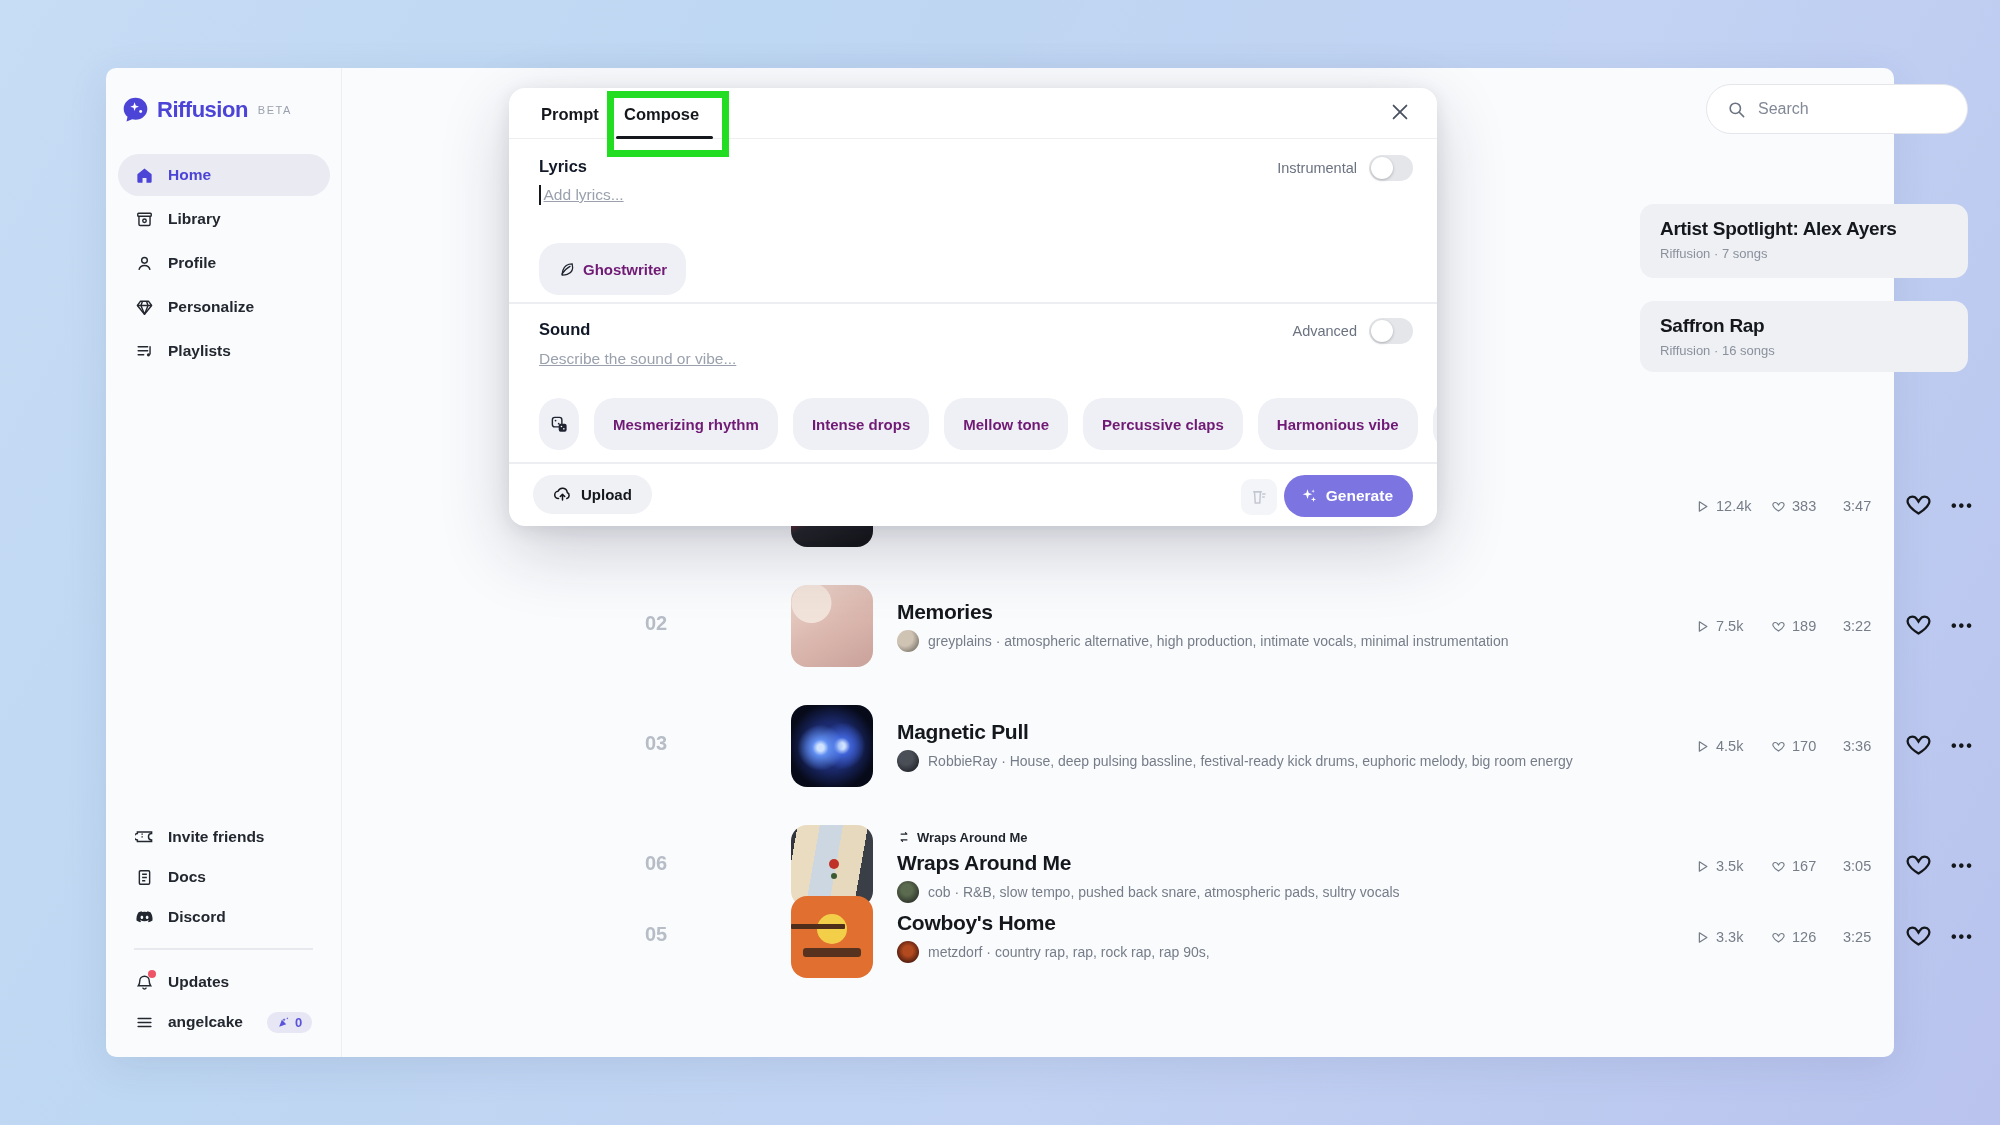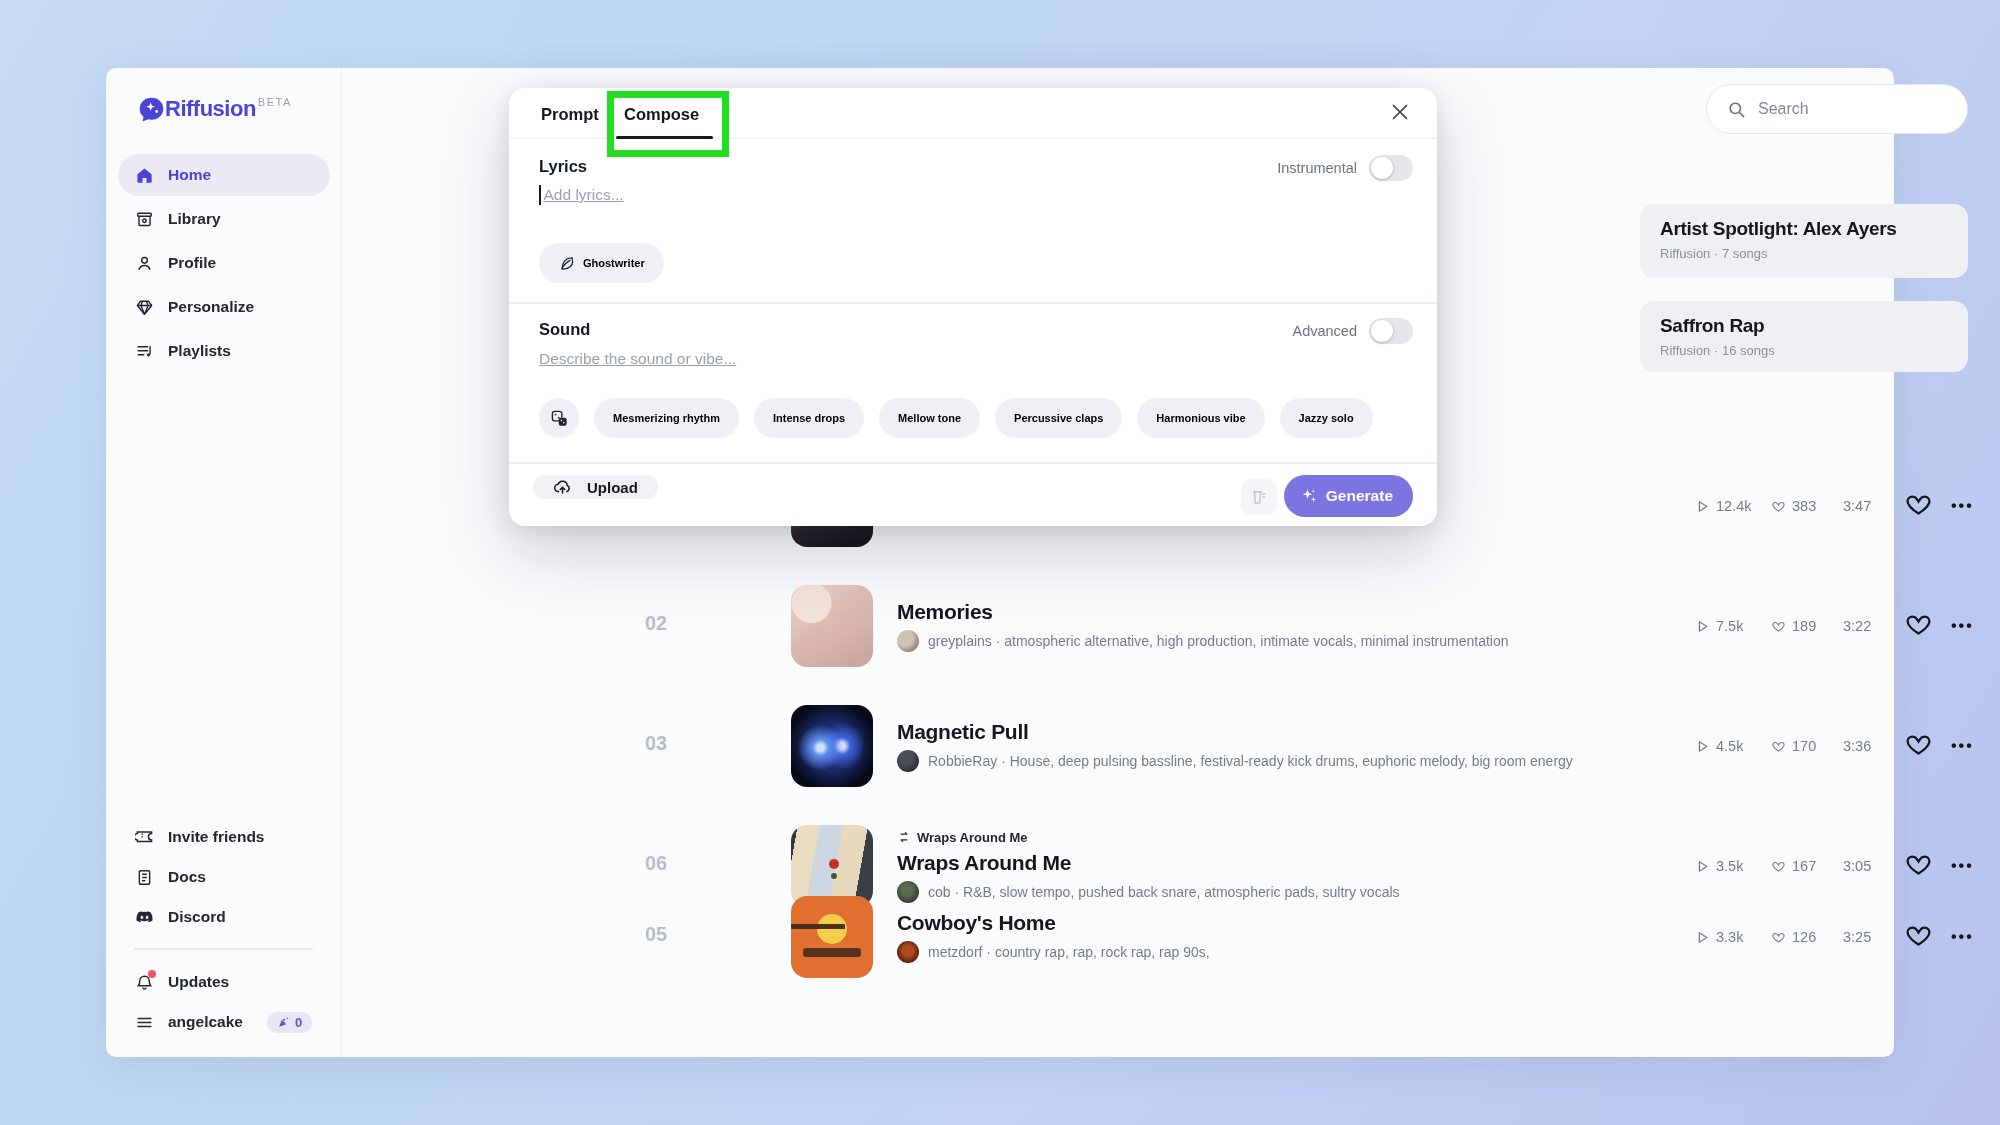--- a/index.html
+++ b/index.html
@@ -13,21 +13,21 @@
     position:relative; width:2000px; height:1125px;
     background:linear-gradient(120deg,#c7dcf5 0%,#bed7f2 30%,#c2d3f3 62%,#b9c3ee 100%);
   }
   .app {
     position:absolute; left:106px; top:68px; width:1788px; height:989px;
     background:#fafbfd; border-radius:10px;
     box-shadow:0 10px 40px rgba(40,60,110,.10);
   }
   
   .sidebar { position:absolute; left:0; top:0; width:236px; height:100%; border-right:1.5px solid #eceef2; }
-  .logo-row { position:absolute; left:32px; top:28px; display:flex; align-items:flex-start; }
+  .logo-row { position:absolute; left:16px; top:28px; display:flex; align-items:center; gap:8px; }
   .logo-mark { width:27px; height:27px; }
   .logo-text { font-size:22px; font-weight:700; color:#4b44d6; letter-spacing:-0.5px; }
   .beta { font-size:11px; font-weight:400; letter-spacing:1.5px; color:#9aa1ad; margin-left:2px; }
   .nav-item {
     position:absolute; left:12px; width:212px; height:42px; border-radius:21px;
     display:flex; align-items:center; gap:14px; padding-left:17px;
     font-size:15.5px; font-weight:600; color:#23272f; cursor:pointer;
   }
   .nav-item svg { width:19px; height:19px; flex:0 0 auto; }
   .nav-item.active { background:#e9eaf2; color:#4b44d6; }
@@ -109,34 +109,34 @@
   .modal-close svg { width:22px; height:22px; }
   .sec-label { position:absolute; left:30px; font-size:16.5px; font-weight:700; color:#111827; }
   .placeholder-line { position:absolute; left:30px; font-size:15.5px; color:#9aa1ad; display:flex; align-items:center;text-decoration:underline; }
   .caret { display:inline-block; width:1.5px; height:20px; background:#14171c; margin-right:3px; }
   .toggle-row { position:absolute; right:24px; display:flex; align-items:center; gap:12px; }
   .toggle-label { font-size:14.5px; color:#6b7280; }
   .toggle { width:44px; height:26px; border-radius:13px; background:#e4e6ea; position:relative; cursor:pointer; }
   .toggle .knob { position:absolute; left:2px; top:2px; width:22px; height:22px; border-radius:50%; background:#fff;
        box-shadow:0 1px 3px rgba(0,0,0,.25); }
   .chip {
-    display:inline-flex; align-items:center; gap:8px; height:40px; padding:0 19px;
-    background:#eef0f5; border-radius:20px; font-size:11px; font-weight:600; color:#000000;
+    display:inline-flex; align-items:center; gap:8px; height:52px; padding:0 19px;
+    background:#eef0f5; border-radius:20px; font-size:15px; font-weight:600; color:#701a75;
     white-space:nowrap; cursor:pointer; flex:0 0 auto;
   }
   .ghost-chip { position:absolute; left:30px; top:155px; }
   .ghost-chip svg { width:17px; height:17px; }
   .mdivider { position:absolute; left:0; right:0; height:1.5px; background:#eceef2; }
   .chips-row { position:absolute; left:30px; top:310px; right:0; display:flex; gap:15px; overflow:hidden; }
   .dice-chip { width:40px; padding:0; justify-content:center; }
   .dice-chip svg { width:19px; height:19px; }
   .footer { position:absolute; left:0; right:0; top:374px; bottom:0; }
   .upload-btn {
-    position:absolute; left:24px; top:13px; height:24px; padding:0 20px;
-    display:flex; align-items:center; gap:15px; background:#f0f1f5; border-radius:21px;
+    position:absolute; left:24px; top:13px; height:39px; padding:0 20px;
+    display:flex; align-items:center; gap:9px; background:#f0f1f5; border-radius:21px;
     font-size:15px; font-weight:700; color:#14171c; cursor:pointer; border:none;
   }
   .upload-btn svg { width:19px; height:19px; }
   .queue-btn { position:absolute; right:160px; top:17px; width:36px; height:36px; border-radius:10px;
     background:#f4f5f8; display:flex; align-items:center; justify-content:center; cursor:pointer; color:#c3c7d1; }
   .queue-btn svg { width:18px; height:18px; }
   .generate-btn {
     position:absolute; right:24px; top:13px; height:42px; padding:0 20px 0 16px;
     display:flex; align-items:center; gap:8px; background:#7b74e1; border-radius:21px;
     font-size:15.5px; font-weight:700; color:#ffffff; cursor:pointer; border:none;

